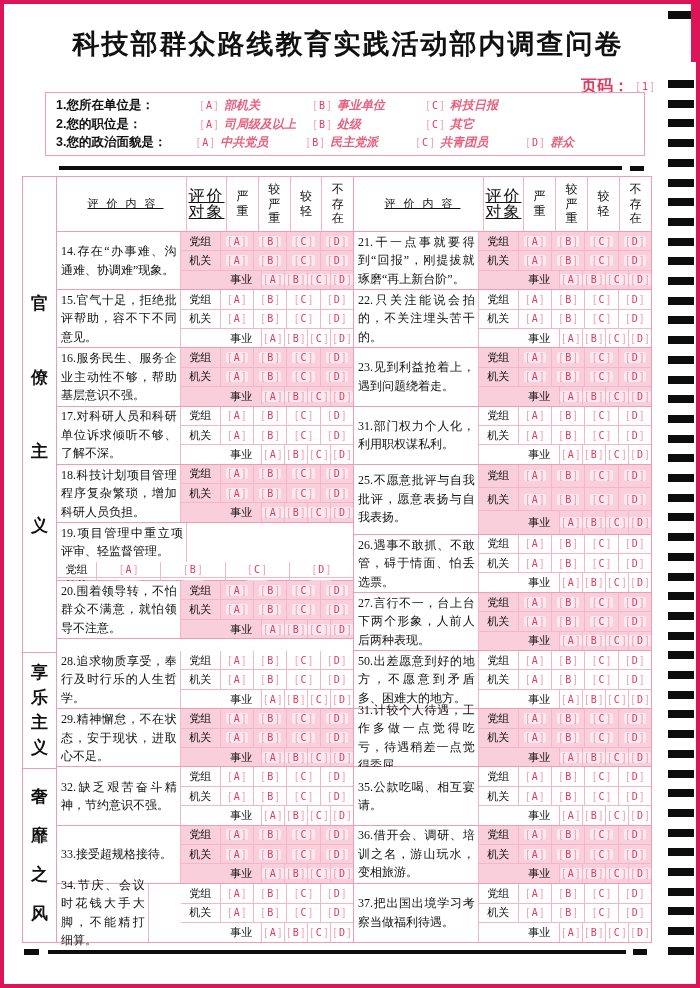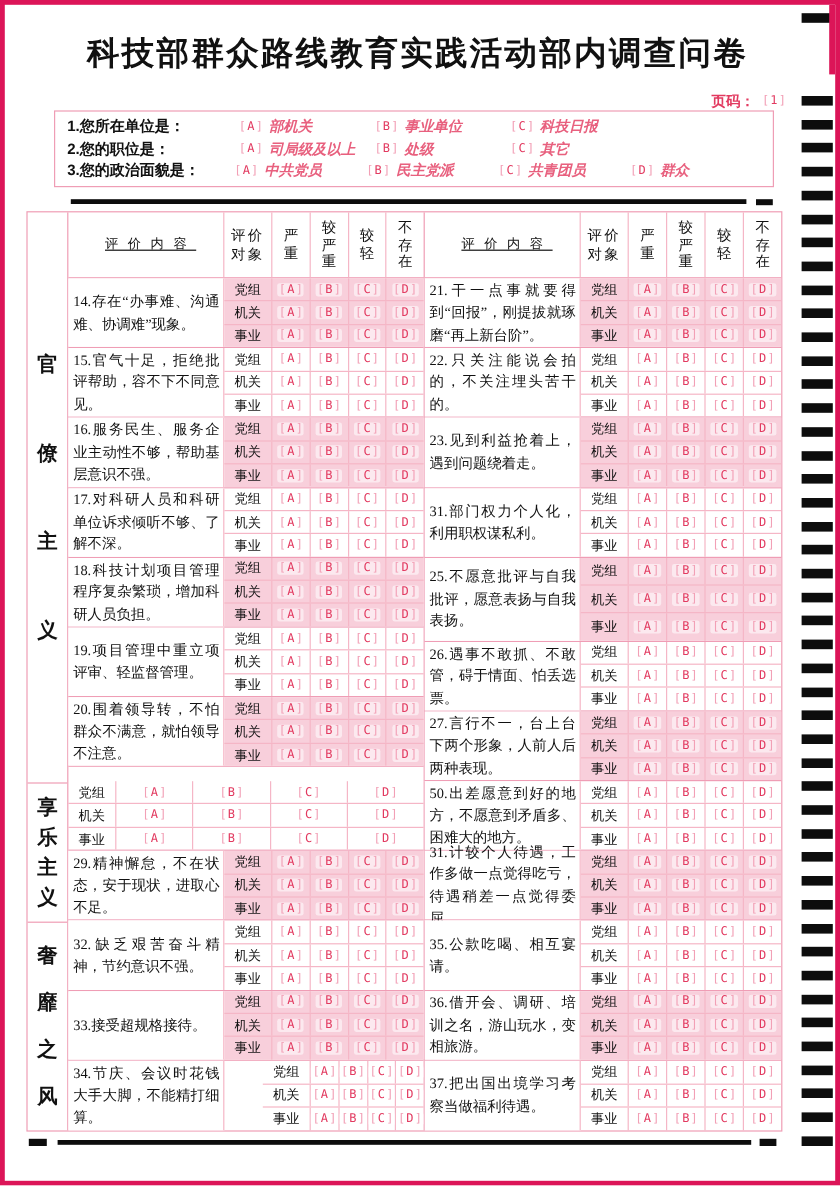--- a/index.html
+++ b/index.html
@@ -7,21 +7,21 @@
     --c-band:#f8cfdb; --c-accent:#e23a60; --c-bracket:#f2a0b6;
     --c-option:#e8607e; --c-ink:#111111;
   }
   *{margin:0;padding:0;box-sizing:border-box;}
   html,body{background:#fff;}
   .page{position:relative;width:700px;height:988px;border:4px solid var(--c-frame);
     background:#fff;overflow:hidden;font-family:"Liberation Sans",sans-serif;color:var(--c-ink);}
   .title{position:absolute;top:22px;left:0;right:4px;text-align:center;
     font-size:27px;font-weight:bold;letter-spacing:2px;}
   .pagenum{position:absolute;top:72px;right:40px;display:flex;align-items:center;gap:5px;}
-  .pagenum .plabel{color:var(--c-accent);font-size:12px;font-weight:bold;}
+  .pagenum .plabel{color:var(--c-accent);font-size:16px;font-weight:bold;}
   .profile{position:absolute;left:41px;top:88px;width:600px;height:64px;
     border:1px solid var(--c-grid);display:flex;flex-direction:column;
     justify-content:space-around;padding:3px 10px;}
   .p-row{display:flex;align-items:center;height:19px;}
   .p-label{width:142px;font-size:12.5px;font-weight:bold;}
   .p-opt{width:113px;display:flex;align-items:center;gap:4px;}
   .p-opt-text{font-size:12px;color:var(--c-option);font-style:italic;
     font-family:"Liberation Serif",serif;font-weight:bold;}
   .bubble{font-size:10px;line-height:11px;color:var(--c-accent);
     font-family:"DejaVu Sans Mono",monospace;background:rgba(255,255,255,.55);
@@ -44,35 +44,35 @@
   .hdr{height:68px;display:flex;border-bottom:1px solid var(--c-grid);}
   .hdr-half{width:297px;display:flex;border-right:1px solid var(--c-grid);}
   .hdr-half:last-child{border-right:none;}
   .hdr-cell{display:flex;flex-direction:column;align-items:center;justify-content:center;
     border-right:1px solid var(--c-grid_light);}
   .hdr-cell:last-child{border-right:none;}
   .w-q{width:130px;}
   .w-t{width:40px;}
   .w-b{flex:1;}
   .hdr-cell.w-q{flex-direction:row;font-size:11px;letter-spacing:8px;padding-left:8px;font-weight:500;text-decoration:underline;}
-  .hdr-cell.w-t span{font-size:12px;line-height:16px;letter-spacing:2px;}
+  .hdr-cell.w-t span{font-size:16px;line-height:16px;letter-spacing:2px;text-decoration:underline;}
   .hdr-cell .vch{font-size:12px;line-height:14.5px;}
   .sec-row{display:flex;}
   .half-col{width:297px;border-right:1px solid var(--c-grid);display:flex;flex-direction:column;}
   .half-col:last-child{border-right:none;}
   .qgroup{display:flex;border-bottom:1px solid var(--c-grid);}
   .sec-row:last-child .half-col .qgroup:last-child{border-bottom:none;}
   .qtext{width:130px;border-right:1px solid var(--c-grid_light);display:flex;align-items:center;
     padding:1px 3px 1px 4px;background:#fff;}
   .qtext span{width:100%;font-size:12px;line-height:18.5px;text-align:justify;
     font-family:"Liberation Serif",serif;}
   .rows{flex:1;display:flex;flex-direction:column;}
   .qgroup.shaded .rows{background:var(--c-band);}
   .sub-row{flex:1;display:flex;border-bottom:1px solid var(--c-grid_light);}
-  .sub-row:last-child{border-bottom:none;}
+  .sub-row:last-child{border-bottom:none;padding-left:41px;}
   .t-cell{width:40px;border-right:1px solid var(--c-grid_light);display:flex;align-items:center;
     justify-content:center;font-size:11px;font-family:"Liberation Serif",serif;}
   .b-cell{flex:1;border-right:1px solid var(--c-grid_light);display:flex;align-items:center;justify-content:center;}
   .b-cell:last-child{border-right:none;}
   .botline{position:absolute;top:946px;left:44px;width:578px;height:4px;background:#0d0d0d;}
   .botsq-l{position:absolute;top:945px;left:20px;width:15px;height:6px;background:#0d0d0d;}
   .botsq-r{position:absolute;top:945px;left:629px;width:14px;height:6px;background:#0d0d0d;}
   .footer-text{position:absolute;top:954px;left:142px;font-size:15px;font-weight:bold;letter-spacing:1px;}
   .tmark{position:absolute;left:664px;width:26px;height:8px;background:#0d0d0d;}
   .tr-strip{position:absolute;right:0;top:0;width:5px;height:58px;background:var(--c-frame);}
@@ -473,21 +473,21 @@
                     </div>
                     <div class="b-cell">
                       <span class="bubble">C</span>
                     </div>
                     <div class="b-cell">
                       <span class="bubble">D</span>
                     </div>
                   </div>
                 </div>
               </div>
-              <div class="qgroup" style="height: 58.2px;">
+              <div class="qgroup" style="height: 58.2px; flex-direction: column;">
                 <div class="qtext">
                   <span>19.项目管理中重立项评审、轻监督管理。</span>
                 </div>
                 <div class="rows">
                   <div class="sub-row">
                     <div class="t-cell">党组</div>
                     <div class="b-cell">
                       <span class="bubble">A</span>
                     </div>
                     <div class="b-cell">
@@ -948,20 +948,23 @@
                       <span class="bubble">D</span>
                     </div>
                   </div>
                 </div>
               </div>
             </div>
           </div>
           <div class="sec-row">
             <div class="half-col">
               <div class="qgroup" style="height: 58.2px;">
+                <div class="qtext">
+                  <span>28.追求物质享受，奉行及时行乐的人生哲学。</span>
+                </div>
                 <div class="rows">
                   <div class="sub-row">
                     <div class="t-cell">党组</div>
                     <div class="b-cell">
                       <span class="bubble">A</span>
                     </div>
                     <div class="b-cell">
                       <span class="bubble">B</span>
                     </div>
                     <div class="b-cell">

